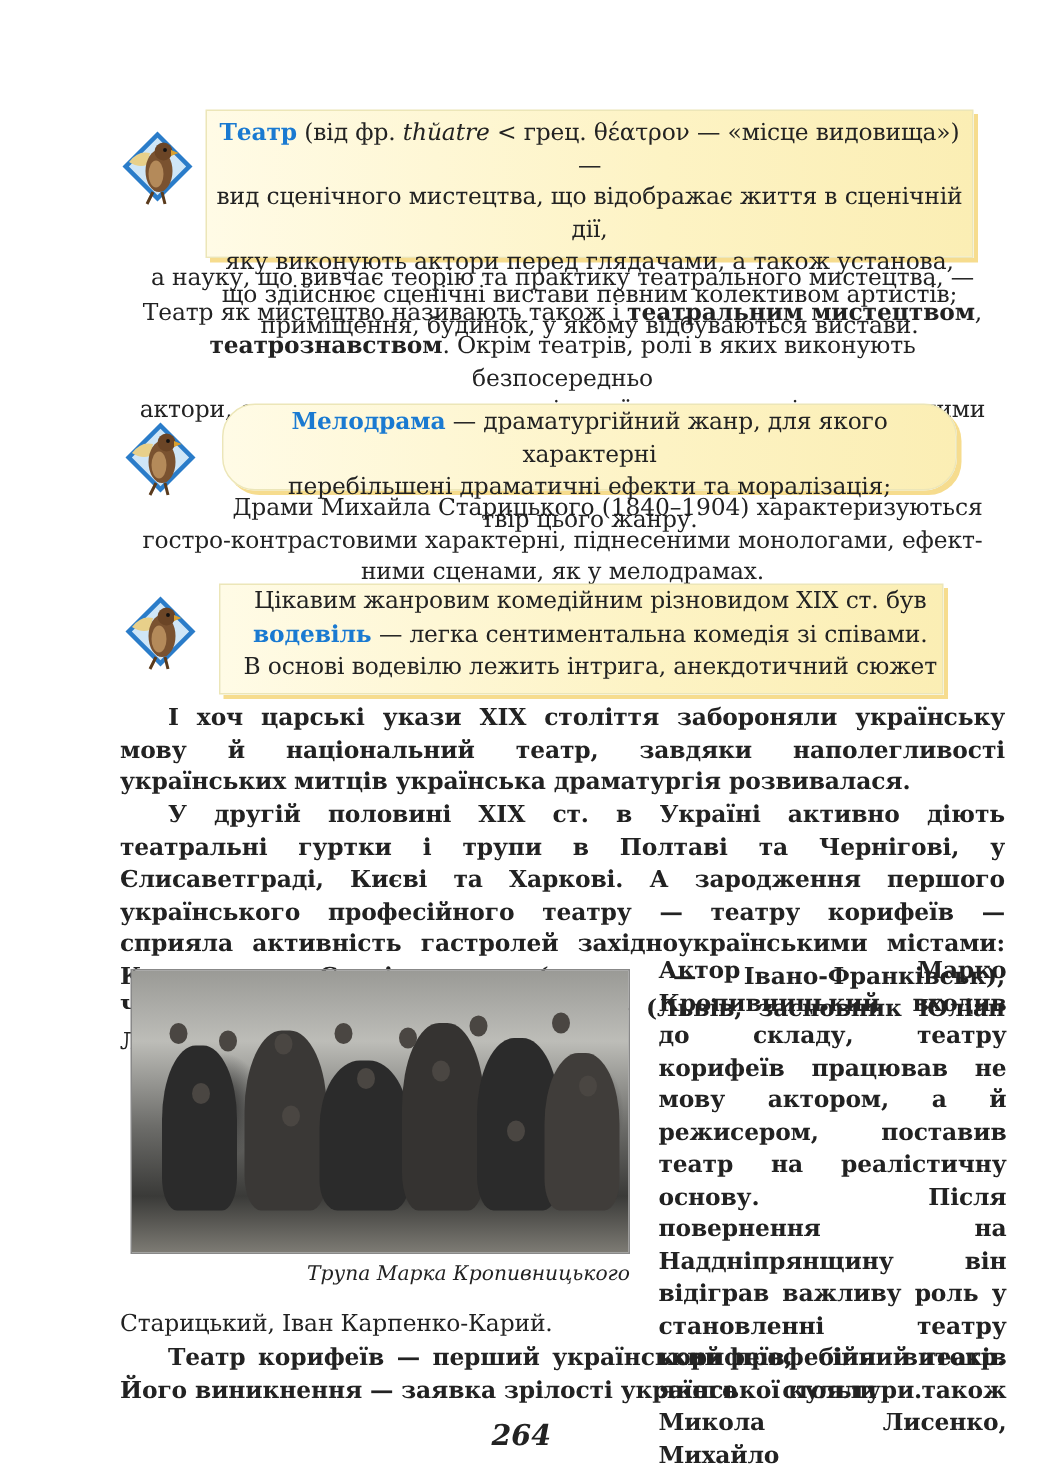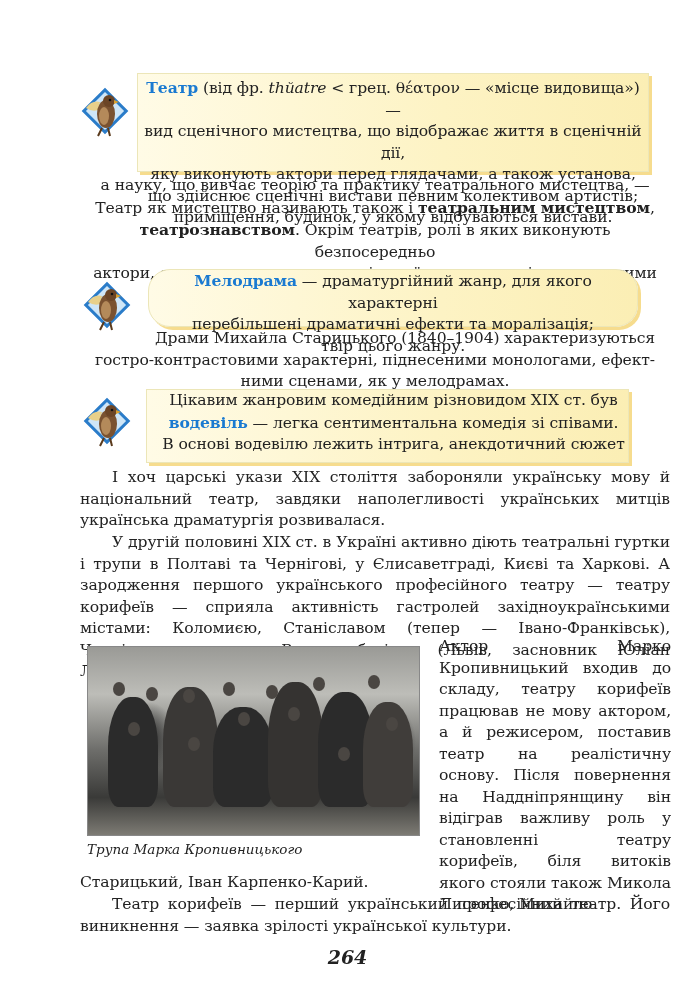--- a/index.html
+++ b/index.html
@@ -16,41 +16,41 @@
       text-align: center;
       font-size: 15.6px; line-height: 21.5px; letter-spacing: -0.1px;
       box-sizing: border-box;
     }
     .term { color: #1a7ad1; font-weight: bold; }
     .it { font-style: italic; }
     .bold { font-weight: bold; }
     .owl { position: absolute; width: 56px; height: 56px; }
     .para { position: absolute; font-size: 15.6px; line-height: 21.5px; letter-spacing: -0.1px; }
     .center { text-align: center; }
-    .justify { text-align: justify; }
+    .justify { text-align: justify; font-weight: bold; }
     .indent { text-indent: 32px; }
     .photo {
       position: absolute; left: 87px; top: 646px; width: 333px; height: 190px;
       background:
         radial-gradient(ellipse 40px 50px at 60px 90px, #2a2a2a 0%, transparent 70%),
         radial-gradient(ellipse 50px 60px at 150px 110px, #1c1c1c 0%, transparent 70%),
         radial-gradient(ellipse 45px 55px at 240px 110px, #262626 0%, transparent 70%),
         radial-gradient(ellipse 40px 55px at 300px 95px, #2e2e2e 0%, transparent 70%),
         linear-gradient(180deg, #9a9a96 0%, #bdbdb8 25%, #6d6d6a 55%, #3a3a38 80%, #7d7b74 100%);
       border: 1px solid #888;
       box-sizing: border-box;
       overflow: hidden;
     }
     .photo .figure {
       position: absolute; bottom: 28px; border-radius: 45% 45% 20% 20%;
       background: #2b2b2b;
     }
     .photo .head { position: absolute; width: 12px; height: 14px; border-radius: 50%; background: #4a4642; }
     .caption {
-      position: absolute; left: 87px; top: 840px; width: 333px; text-align: left;
+      position: absolute; left: 87px; top: 840px; width: 333px; text-align: right;
       font-style: italic; font-size: 13.5px; line-height: 18px;
     }
     .pagenum {
       position: absolute; left: 0; width: 695px; top: 946px; text-align: center;
       font-style: italic; font-weight: bold; font-size: 19px;
     }
   </style>
 </head>
 <body>
 

